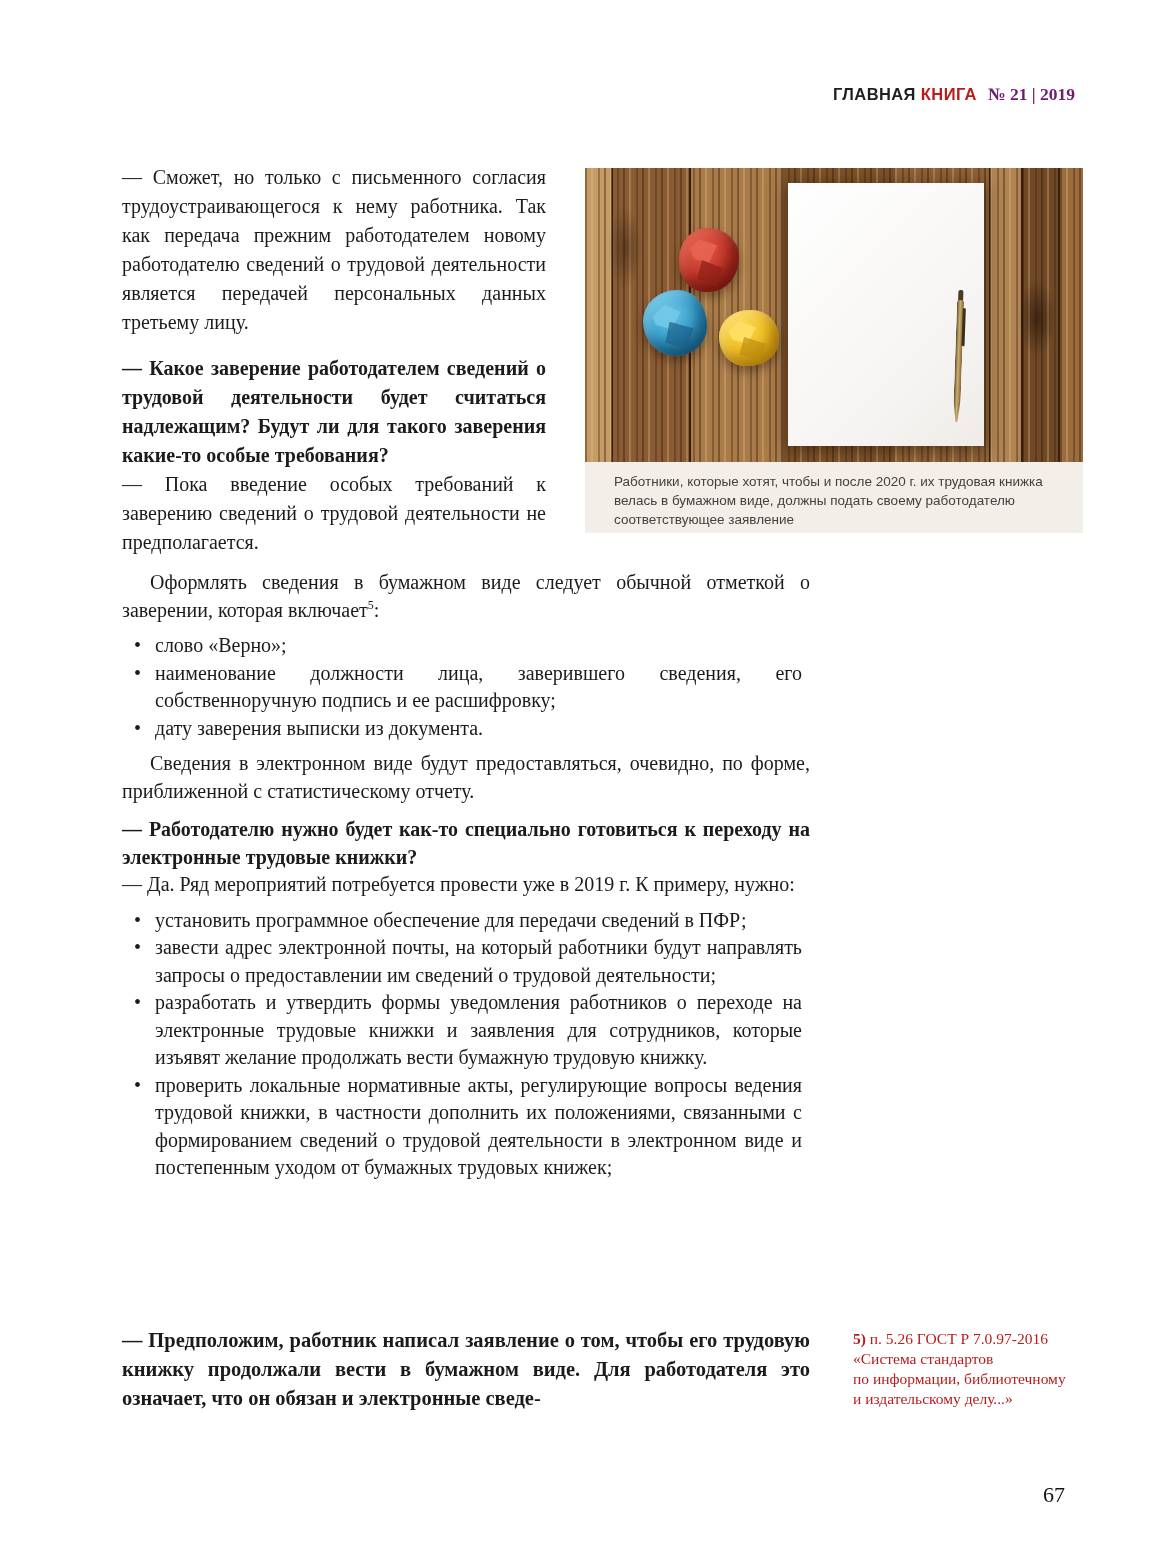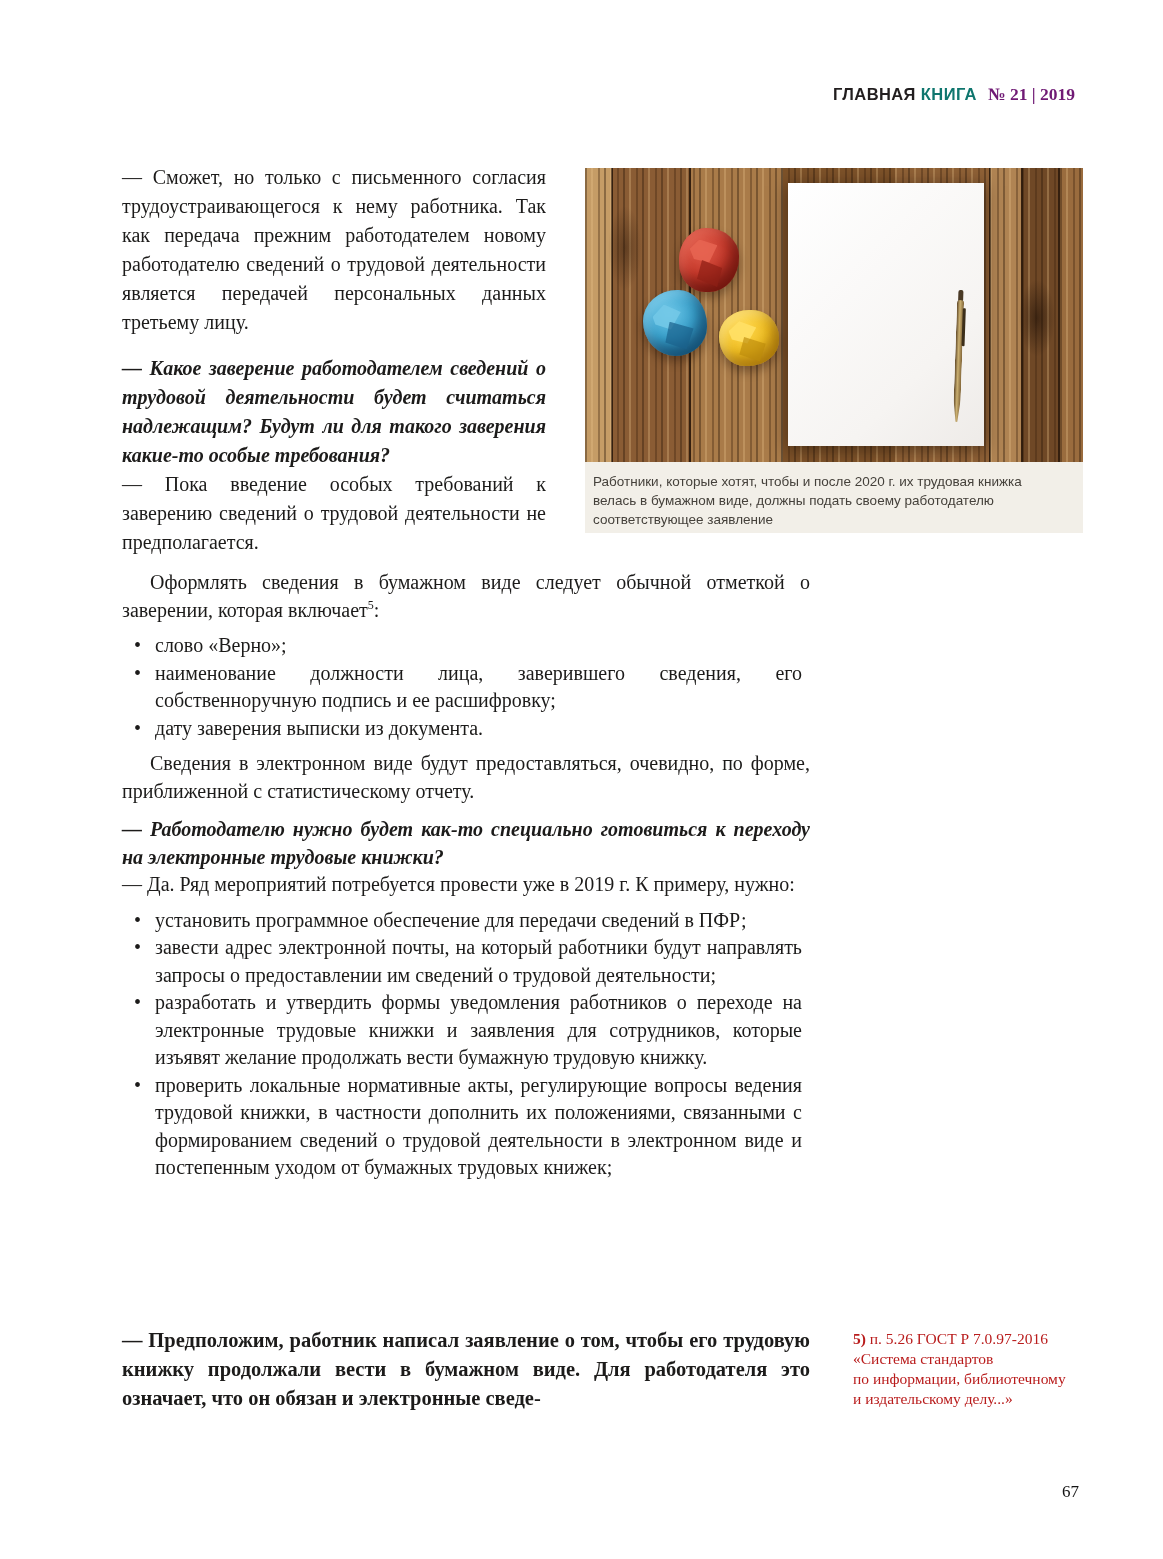--- a/index.html
+++ b/index.html
@@ -7,42 +7,42 @@
     position:relative; width:1163px; height:1559px; background:#ffffff;
     font-family:"Liberation Serif","DejaVu Serif",serif; color:#1c1b1a; overflow:hidden;
   }
 
   
   .header { position:absolute; top:84px; right:88px; white-space:nowrap; }
   .brand {
     font-family:"Liberation Sans","DejaVu Sans",sans-serif; font-weight:bold;
     font-size:16.5px; letter-spacing:.4px; color:#221e1f;
   }
-  .brand-accent { color:#0f766e;text-align:center; }
+  .brand-accent { color:#b91c1c;text-align:center; }
   .issue { font-weight:bold; font-size:17.5px; margin-left:7px; color:#701a75; }
 
   
   .col-narrow {
     position:absolute; left:122px; top:163px; width:424px;
     font-size:20px; line-height:29px; text-align:justify; hyphens:auto;
   }
   .col-wide1 {
     position:absolute; left:122px; top:569px; width:688px;
     font-size:20px; line-height:27.5px; text-align:justify; hyphens:auto;
   }
   .col-wide2 {
     position:absolute; left:122px; top:816px; width:688px;
     font-size:20px; line-height:27.5px; text-align:justify; hyphens:auto;
   }
   .q3-block {
     position:absolute; left:122px; top:1326px; width:688px;
     font-size:20.5px; line-height:29px; font-weight:bold; text-align:justify; hyphens:auto;
   }
   p { margin:0; }
-  .q { font-weight:bold;font-style:italic; }
+  .q { font-weight:bold; }
   .mt { margin-top:17px; }
   .indent { text-indent:28px; }
   sup { font-size:12px; line-height:0; }
 
   ul.bullets { list-style:none; margin:8px; padding:0; }
   .bullets li { position:relative; padding-left:25px; }
   .bullets li::before { content:"\2022"; position:absolute; left:4px; top:0; }
 
   
   .photo {
@@ -112,29 +112,29 @@
     box-shadow:inset -8px -9px 13px rgba(140,90,5,.5), inset 6px 6px 10px rgba(255,240,170,.5), 0 6px 10px rgba(30,15,5,.35);
   }
   .ball-yellow::before { left:16%; top:20%; width:46%; height:40%; background:#ffe066; opacity:.9;
     clip-path:polygon(0 45%,38% 0,100% 28%,68% 100%,12% 82%); }
   .ball-yellow::after { left:34%; top:48%; width:44%; height:44%; background:#bb8a0a; opacity:.65;
     clip-path:polygon(18% 0,100% 28%,78% 100%,0 72%); }
 
   
   .caption {
     position:absolute; left:585px; top:462px; width:498px; height:71px; box-sizing:border-box;
-    background:#f2efe8; padding:10px 18px 0 8px;
+    background:#f2efe8; padding:10px 18px 0 29px;
     font-family:"Liberation Sans","DejaVu Sans",sans-serif;
     font-size:13.5px; line-height:19px; color:#45413b; text-align:left;
   }
 
   
   .footnote { position:absolute; left:853px; top:1329px; width:222px; font-size:15.5px; line-height:20px; color:#b91c1c; }
   .fn-marker { font-weight:bold; }
-  .page-num { position:absolute; top:1482px; right:84px; font-size:17px; color:#141414; }
+  .page-num { position:absolute; top:1482px; right:98px; font-size:22px; color:#141414; }
 </style>
 </head>
 <body>
 
 <div class="page">
 
   <div class="header">
     <span class="brand"><span>ГЛАВНАЯ</span>
       <span class="brand-accent">КНИГА</span></span>
     <span class="issue">№ 21 | 2019</span>

